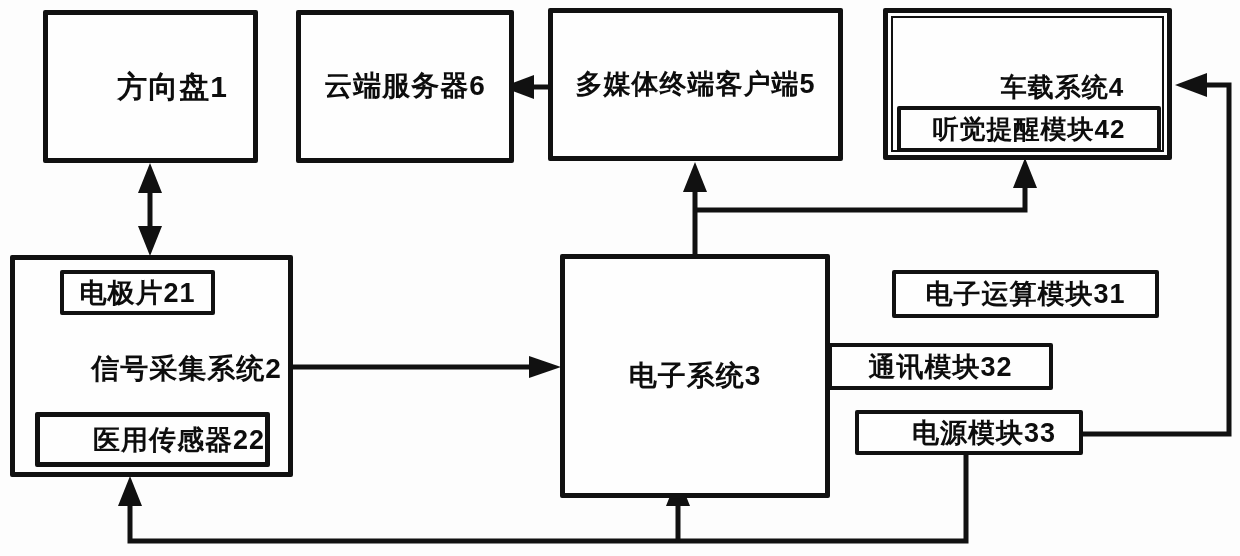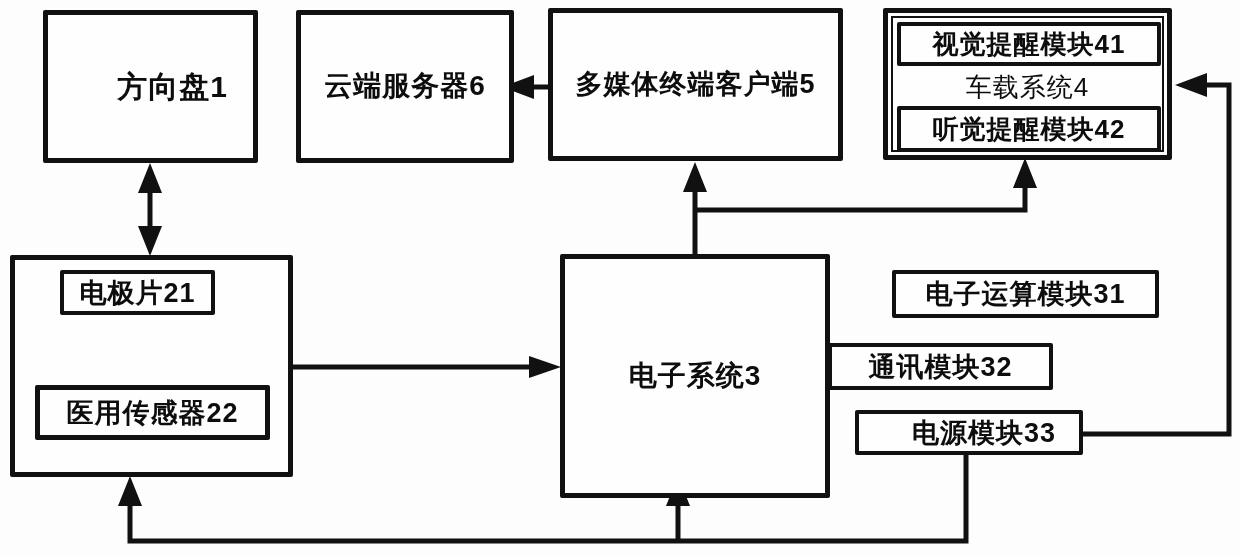--- a/index.html
+++ b/index.html
@@ -58,24 +58,25 @@
     border-radius: 2px;
   }
   .subnode .label {
     font-weight: 700;
     white-space: nowrap;
     letter-spacing: 1px;
   }
   .free-label {
     position: absolute;
     z-index: 4;
-    font-weight: 400;
+    font-weight: 700;
     text-align: center;
     white-space: nowrap;
     letter-spacing: 1px;
+    padding-left: 35px;
   }
   .fs30 { font-size: 30px; margin-left: 44px; }
   .fs28 { font-size: 28px; }
   .fs27 { font-size: 27px; }
   .fs26 { font-size: 26px; }
 </style>
 </head>
 <body>
 
 <div class="canvas">
@@ -119,33 +120,31 @@
   <div class="node" style="left:296px; top:10px; width:218px; height:153px;">
     <span class="label fs28">云端服务器6</span>
   </div>
 
   <div class="node" style="left:548px; top:8px; width:295px; height:153px;">
     <span class="label fs27">多媒体终端客户端5</span>
   </div>
 
   <div class="node" style="left:883px; top:8px; width:289px; height:152px;"></div>
   <div class="inner-frame" style="left:891px; top:16px; width:273px; height:136px;"></div>
-  <div class="subnode" style="left:897px; top:22px; width:264px; height:44px;">
-    <span class="label fs26">视觉提醒模块41</span>
-  </div>
   <div class="free-label fs26" style="left:883px; top:70px; width:289px;">车载系统4</div>
   <div class="subnode" style="left:897px; top:106px; width:264px; height:46px;">
     <span class="label fs26">听觉提醒模块42</span>
   </div>
 
   <div class="node" style="left:10px; top:255px; width:283px; height:222px;"></div>
   <div class="subnode" style="left:60px; top:270px; width:155px; height:45px;">
     <span class="label fs27">电极片21</span>
   </div>
-  <div class="subnode" style="left:35px; top:385px; width:235px; height:55px; border-width:5px;">
+  <div class="free-label fs28" style="left:10px; top:350px; width:283px;">信号采集系统2</div>
+  <div class="subnode" style="left:35px; top:412px; width:235px; height:55px; border-width:5px;justify-content:flex-end;">
     <span class="label fs27">医用传感器22</span>
   </div>
 
   <div class="node" style="left:560px; top:254px; width:270px; height:244px;">
     <span class="label fs28">电子系统3</span>
   </div>
 
   <div class="subnode" style="left:855px; top:270px; width:267px; height:48px;margin-left:37px;">
     <span class="label fs27">电子运算模块31</span>
   </div>

